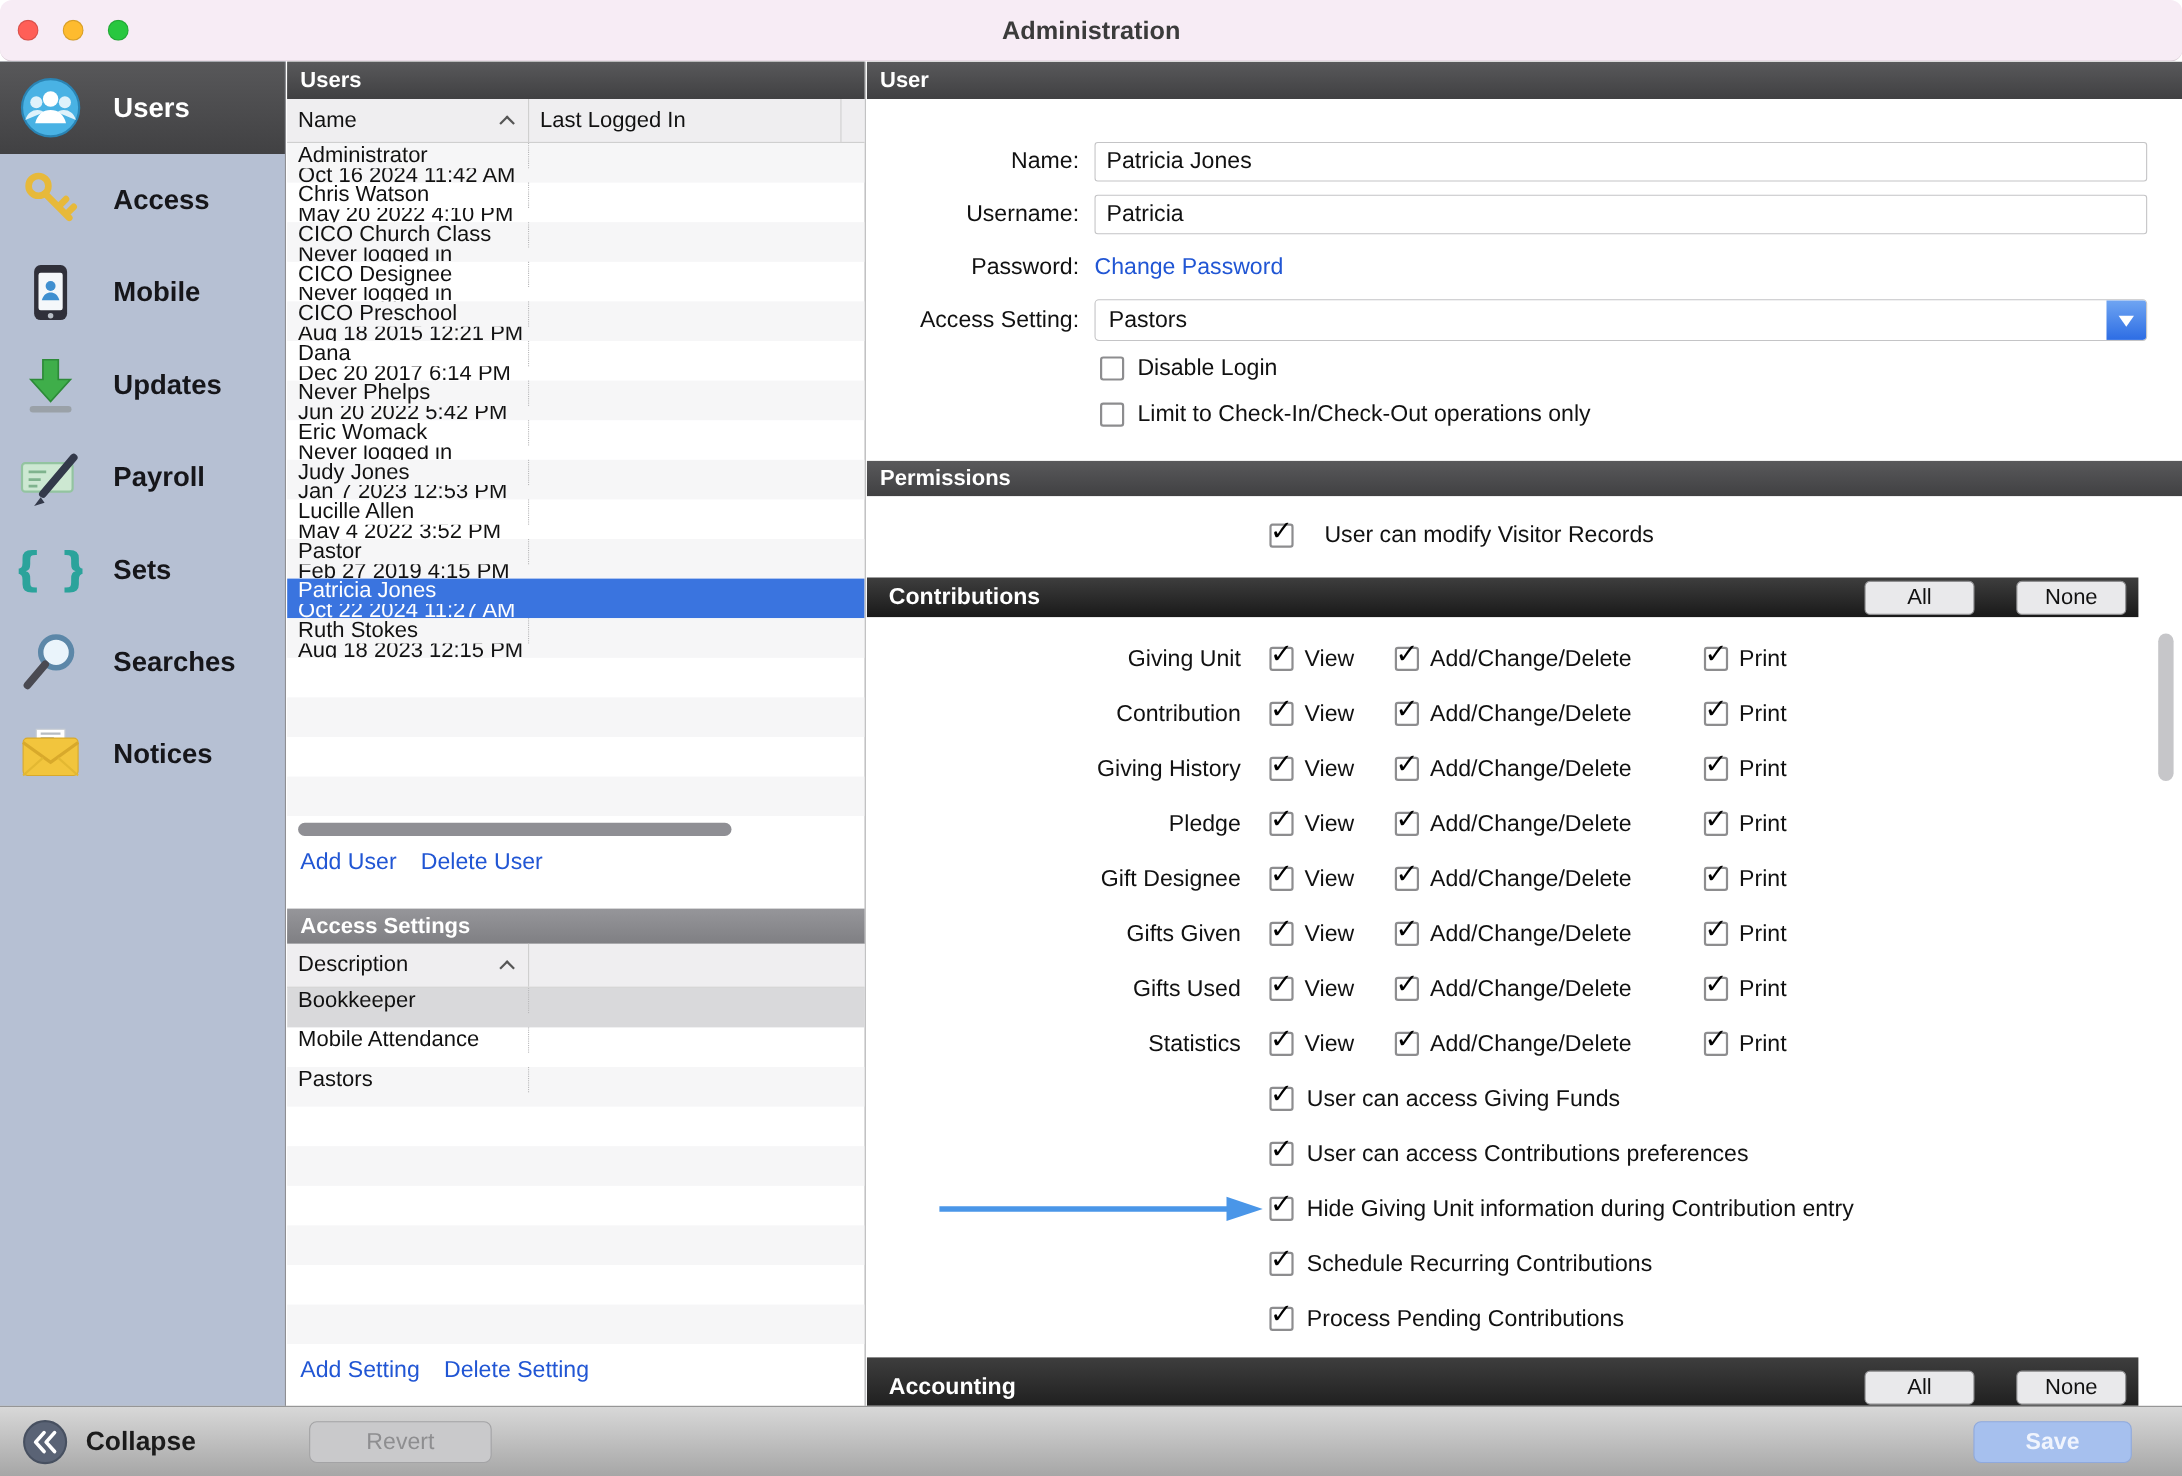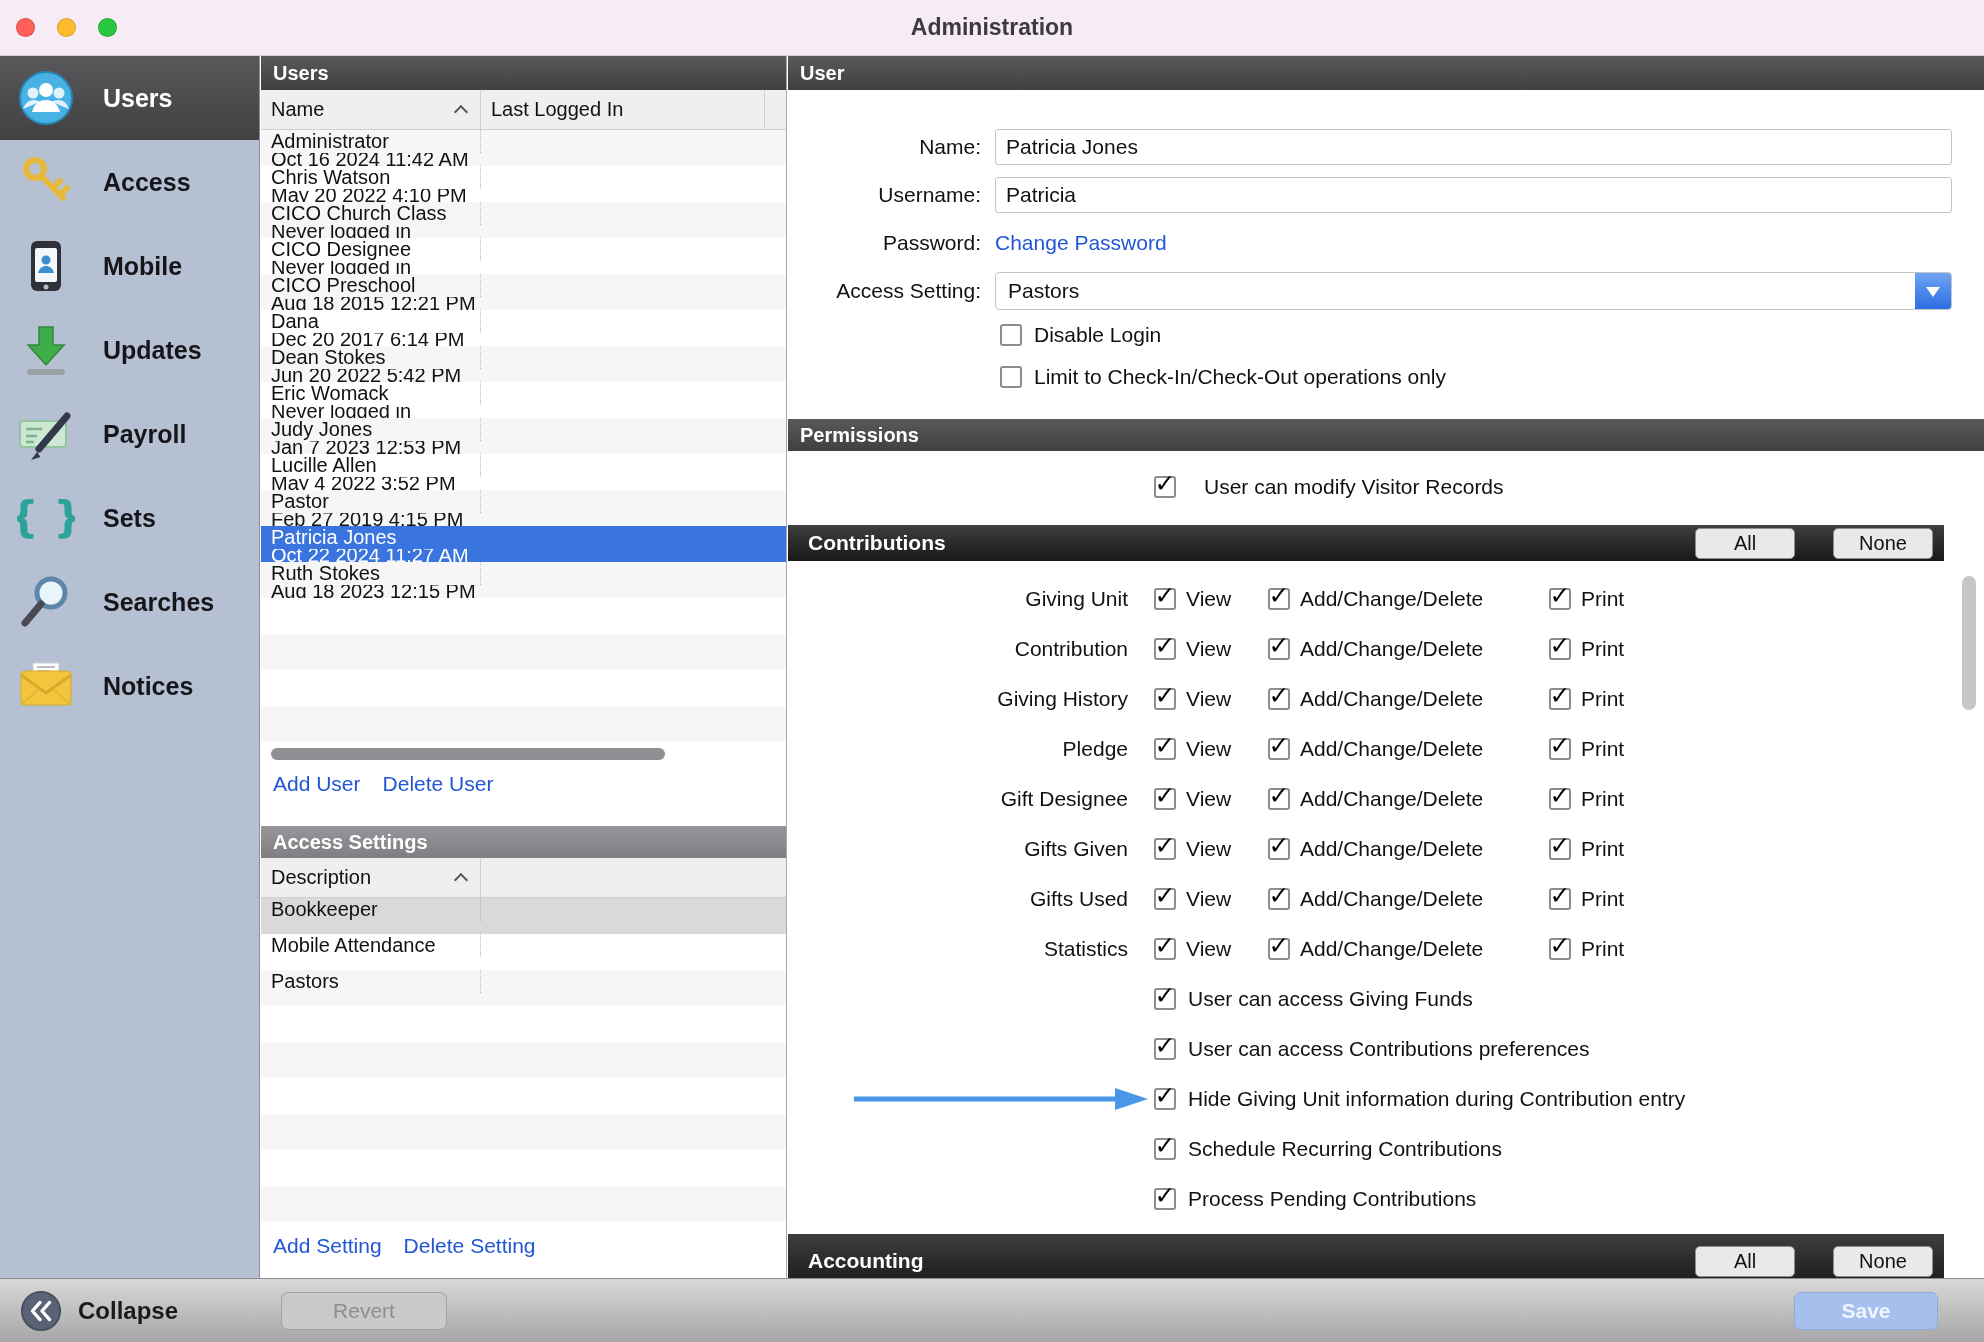--- a/index.html
+++ b/index.html
@@ -5,21 +5,21 @@
   * { box-sizing: border-box; }
   html,body { margin:0; padding:0; }
   body {
     width:1984px; height:1342px; position:relative; overflow:hidden;
     background:#ffffff; font-family:"Liberation Sans","DejaVu Sans",sans-serif; color:#111;
   }
 
   
   .titlebar { position:absolute; left:0; top:0; width:100%; height:56px;
     background:#f7ecf5; border-bottom:1px solid #d8cbd4;
-    display:flex; align-items:center; justify-content:center; }
+    display:flex; align-items:center; justify-content:center;border-radius:11px; }
   .traffic { position:absolute; left:16px; top:0; height:100%; display:flex; align-items:center; gap:22px; }
   .tl { width:19px; height:19px; border-radius:50%; display:inline-block; border:1px solid rgba(0,0,0,.15); }
   .tl.red { background:#ff5f57; } .tl.yellow { background:#febb2e; } .tl.green { background:#28c73f; }
   .win-title { font-size:23px; font-weight:bold; color:#3b3b3b; }
 
   
   .sidebar { position:absolute; left:0; top:56px; width:260px; bottom:64px;
     background:#b6c0d3; border-right:1px solid #8f8f93; }
   .side-item { height:84px; display:flex; align-items:center; padding-left:15px; cursor:default; }
   .side-item.selected { background:linear-gradient(#58585a,#414143); }
@@ -239,21 +239,21 @@
       </div>
       <div class="trow">
         <div class="tc name">CICO Preschool</div>
         <div class="tc last">Aug 18 2015 12:21 PM</div>
       </div>
       <div class="trow">
         <div class="tc name">Dana</div>
         <div class="tc last">Dec 20 2017 6:14 PM</div>
       </div>
       <div class="trow">
-        <div class="tc name">Dean Stokes</div>
+        <div class="tc name">Never Phelps</div>
         <div class="tc last">Jun 20 2022 5:42 PM</div>
       </div>
       <div class="trow">
         <div class="tc name">Eric Womack</div>
         <div class="tc last">Never logged in</div>
       </div>
       <div class="trow">
         <div class="tc name">Judy Jones</div>
         <div class="tc last">Jan 7 2023 12:53 PM</div>
       </div>

